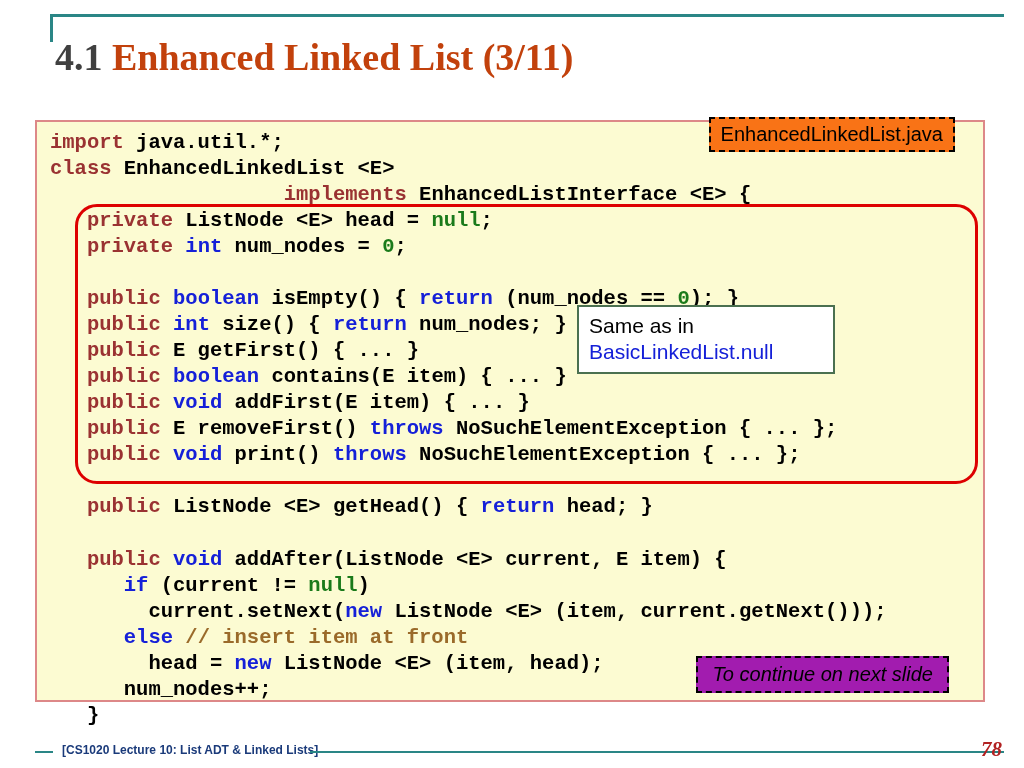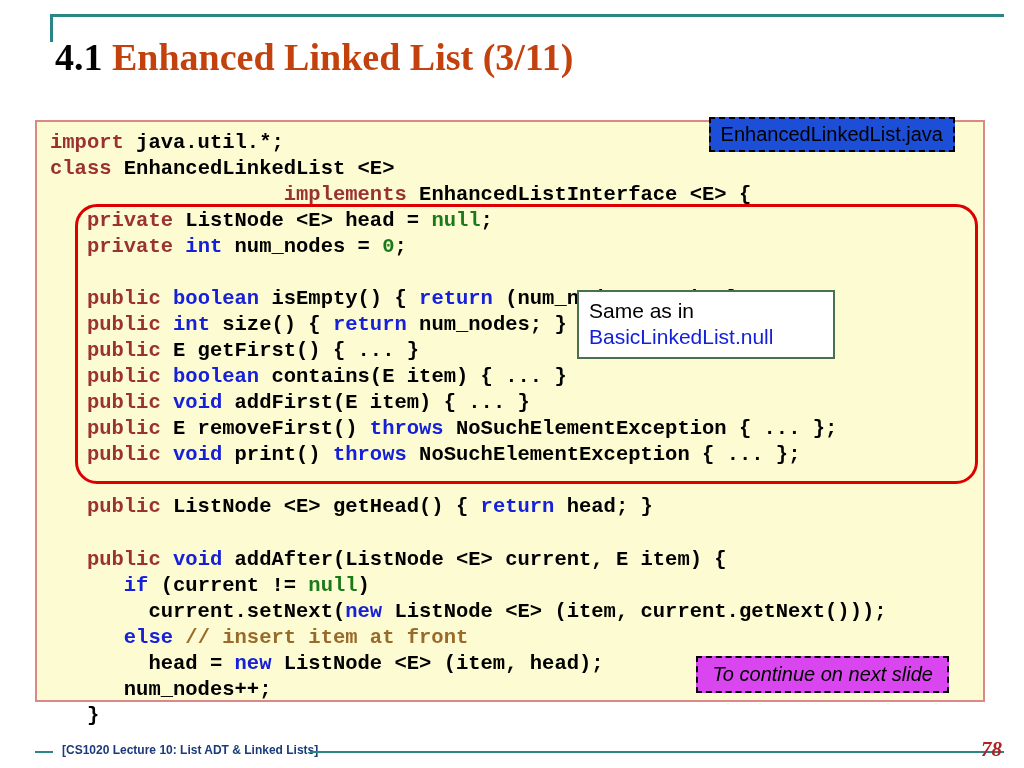--- a/index.html
+++ b/index.html
@@ -29,36 +29,36 @@
     background: #2a8686;
   }
   .title {
     position: absolute;
     top: 35px;
     left: 55px;
     font-family: 'Georgia', 'Times New Roman', serif;
     font-size: 38px;
     font-weight: bold;
   }
-  .title-num { color: #000000; }
+  .title-num { color: #404040; }
   .title-text { color: #c2410c; }
   .code-box {
     position: absolute;
     top: 120px;
     left: 35px;
     width: 950px;
     height: 582px;
     background: #fcfbd2;
     border: 2px solid #d88;
   }
   .file-label {
     position: absolute;
     top: -5px;
     right: 28px;
-    background: #1d4ed8;
+    background: #f97316;
     border: 2px dashed #000;
     padding: 4px 10px;
     font-size: 20px;
     color: #000;
     z-index: 10;
   }
   .code {
     position: absolute;
     top: 8px;
     left: 13px;
@@ -74,35 +74,35 @@
     top: 82px;
     left: 38px;
     width: 903px;
     height: 280px;
     border: 3px solid #dd0000;
     border-radius: 22px;
     pointer-events: none;
   }
   .annot-box {
     position: absolute;
-    top: 168px;
+    top: 183px;
     left: 540px;
     width: 258px;
     background: #fff;
     border: 2px solid #4a7050;
     padding: 6px 10px;
     font-size: 21px;
     line-height: 1.25;
   }
   .annot-blue { color: #1520d8; }
   .continue-box {
     position: absolute;
     bottom: 7px;
     right: 34px;
-    background: #d946ef;
+    background: #a21caf;
     border: 2px dashed #000;
     padding: 5px 14px;
     font-size: 20px;
     font-style: italic;
     z-index: 10;
   }
   .kw-red { color: #9a3232; }
   .kw-blue { color: #1520d8; }
   .kw-green { color: #1a7a1a; }
   .comment { color: #9a6a2a; }

